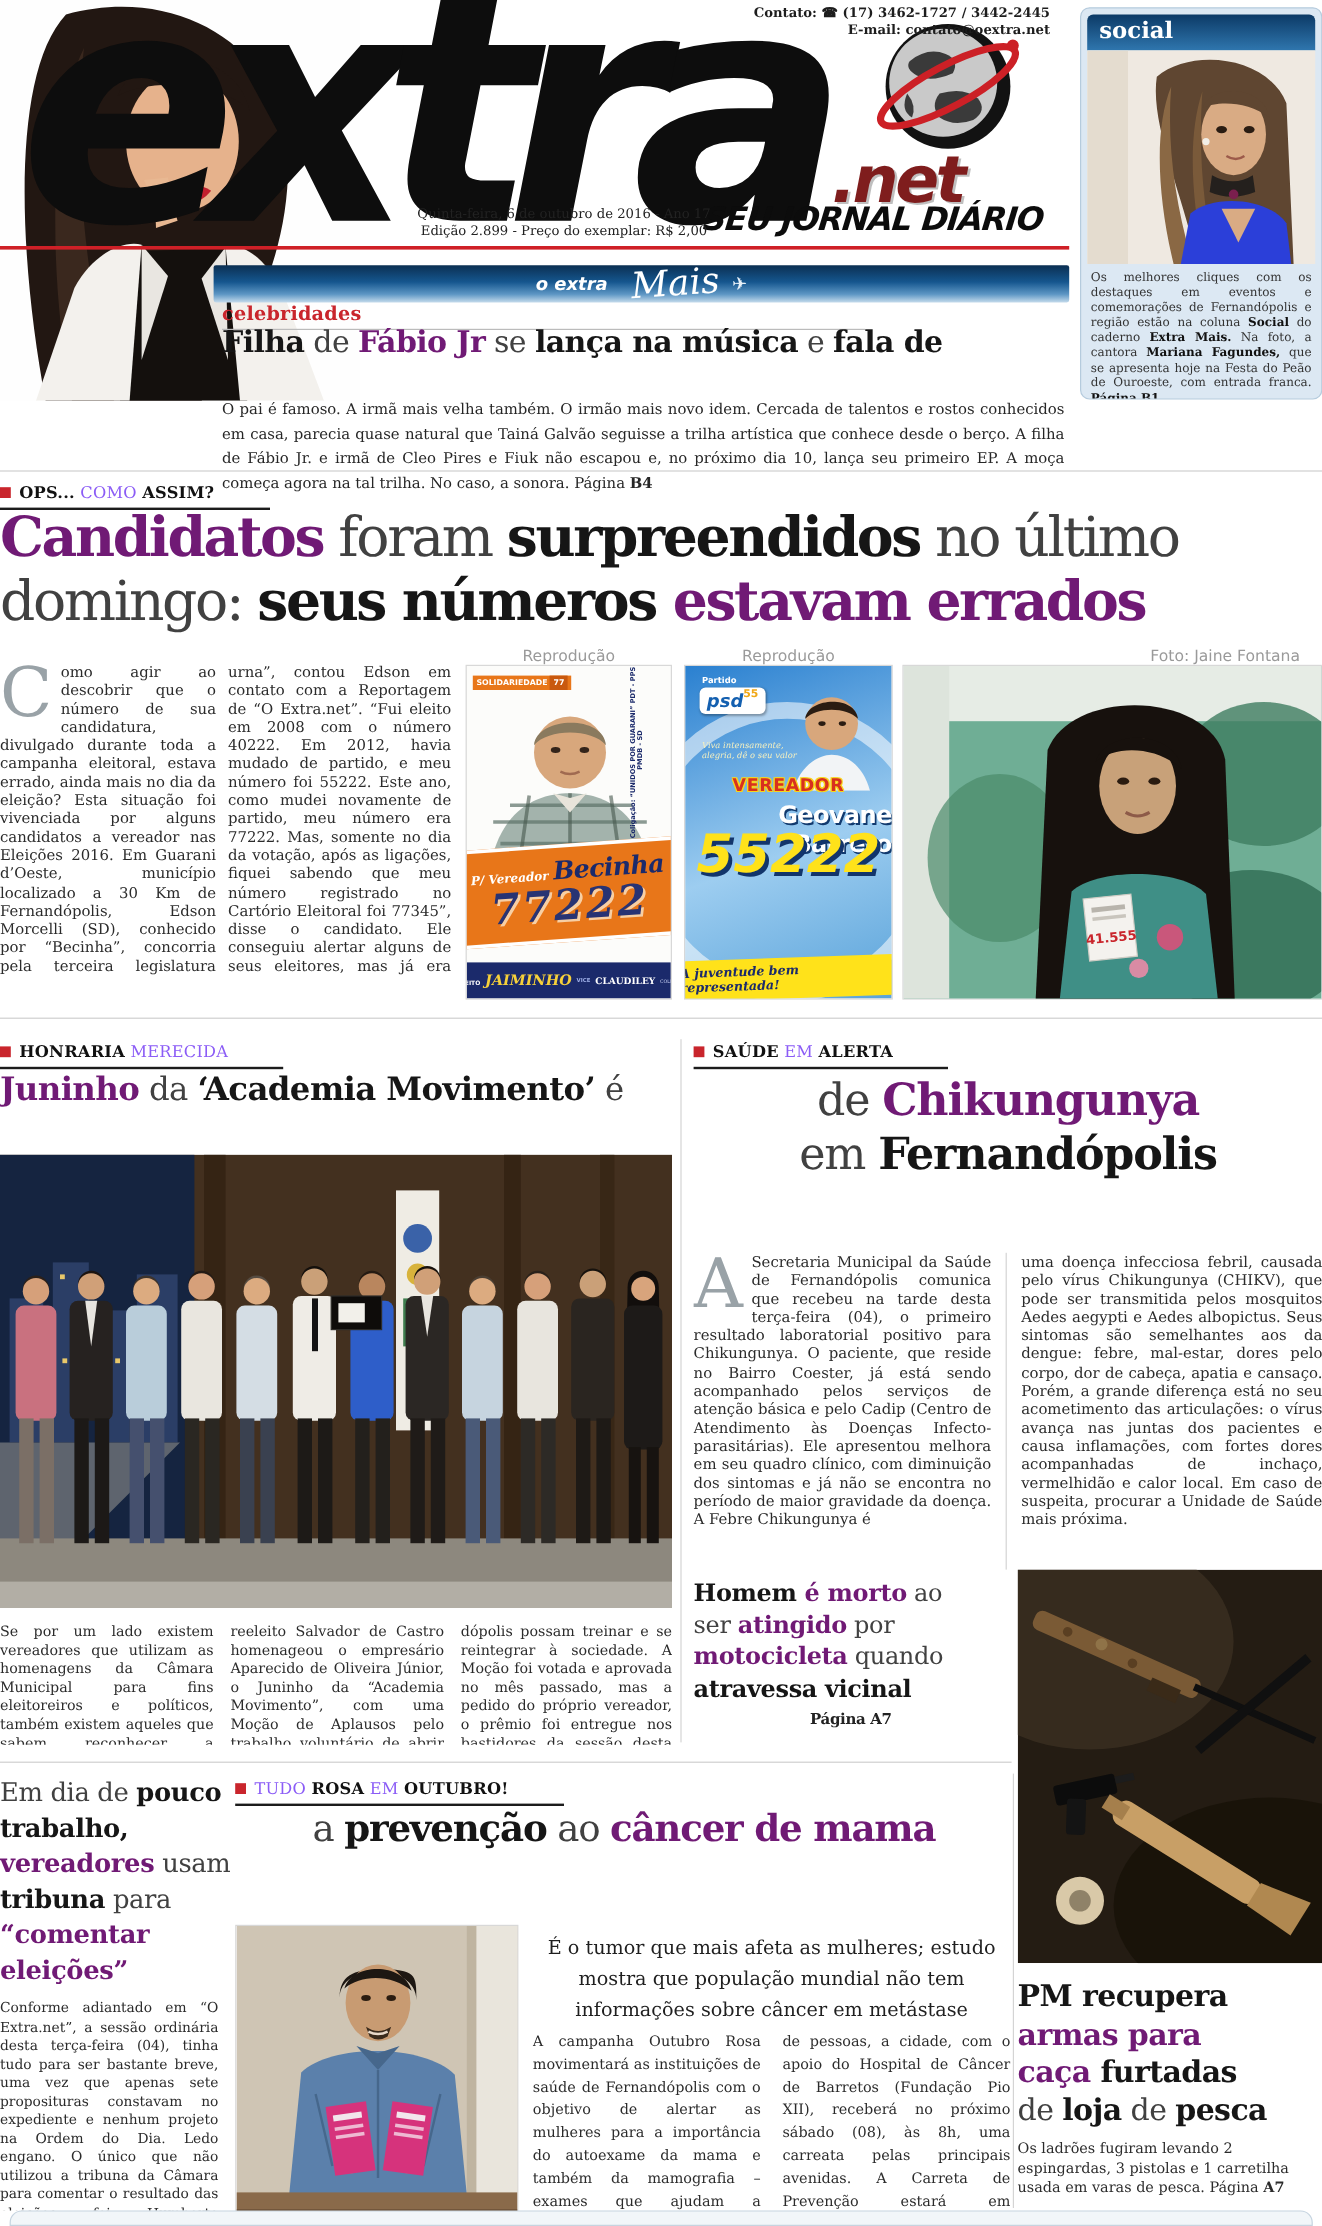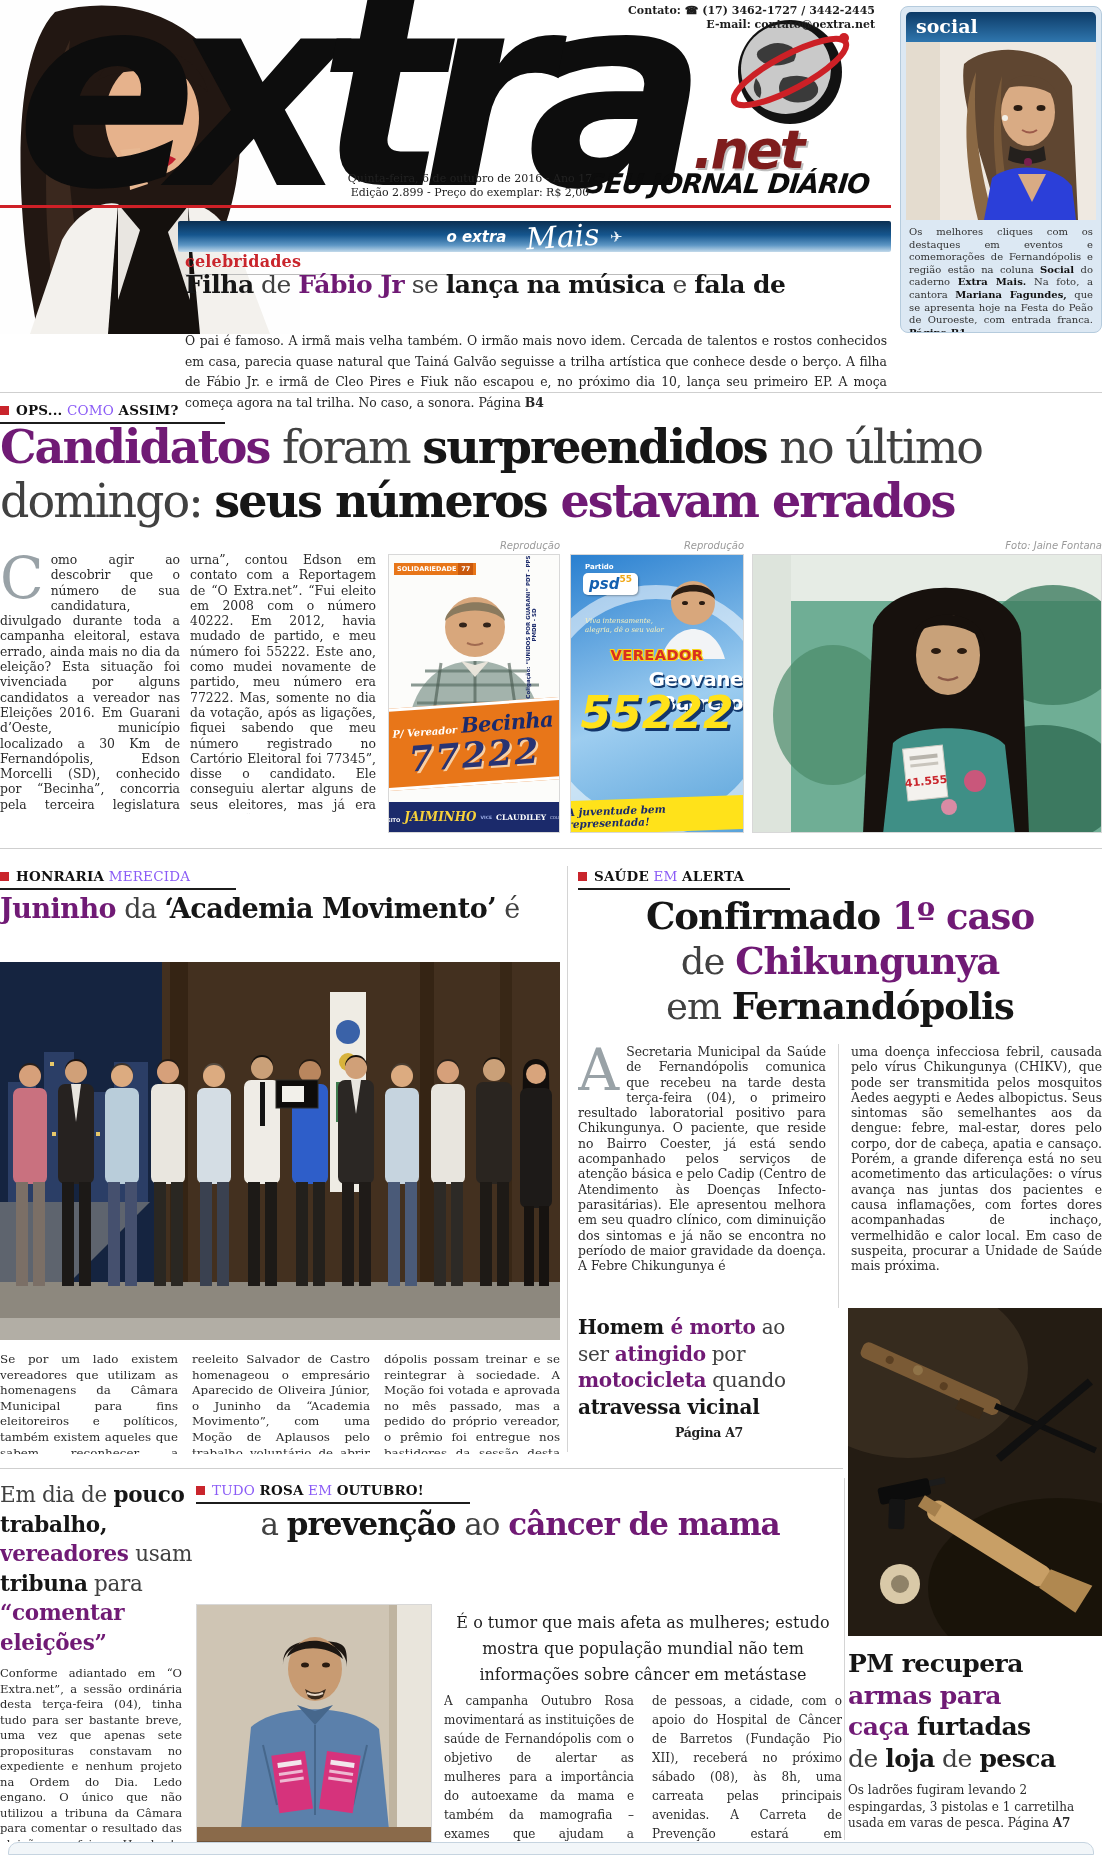--- a/index.html
+++ b/index.html
@@ -16,21 +16,21 @@
 
   
   .kicker{font-size:13.5px;letter-spacing:.2px;border-bottom:2px solid #1c1c1c;display:inline-block;padding:0 46px 4px 0;white-space:nowrap}
   .ksq{display:inline-block;width:9px;height:9px;background:#c9252c;margin-right:7px}
   .kb{font-weight:700;color:#111}
   .kn{font-weight:400;color:#8b5cf6}
   .kicker.red-label{color:#c9252c;font-weight:700;font-size:16px;border-bottom:1px solid #bbb;padding:0 420px 3px 0}
 
   .body-text{font-size:12.4px;line-height:15.3px;text-align:justify;color:#2b2b2b}
   .dropcap{float:left;font-size:57px;line-height:46px;padding:3px 7px 0 0;color:#99a2a7;font-weight:400}
-  .credit{font-family:"DejaVu Sans",sans-serif;font-style:italic;font-size:10px;color:#9a9a9a;text-align:right}
+  .credit{font-family:"DejaVu Sans",sans-serif;font-size:13px;color:#9a9a9a;text-align:center}
   .vrule{position:absolute;width:1px;background:#d4d4d4}
   .hrule{position:absolute;height:1px;background:#cfcfcf}
   .pgref{font-weight:700}
 
   
   #logo{position:absolute;left:16px;top:-64px;font-family:"DejaVu Sans",sans-serif;font-weight:bold;font-style:italic;font-size:268px;letter-spacing:-26px;color:#0d0d0d;z-index:3}
   #logo-net{position:absolute;left:693px;top:118px;font-family:"DejaVu Sans",sans-serif;font-weight:bold;font-style:italic;font-size:54px;color:#7f1d1d;z-index:4;text-shadow:2px 2px 0 rgba(0,0,0,.25);letter-spacing:-3px}
   #tagline{position:absolute;left:586px;top:168px;font-family:"DejaVu Sans",sans-serif;font-weight:bold;font-style:italic;font-size:27px;color:#0c0c0c;z-index:4;transform:skewX(-6deg);letter-spacing:-1px}
   #contact{position:absolute;right:227px;top:4px;text-align:right;font-size:11px;font-weight:700;color:#1d1d1d;line-height:14px;z-index:5}
   #dateblock{position:absolute;left:330px;top:172px;width:280px;text-align:center;font-size:11px;line-height:14px;color:#222;z-index:4}
@@ -451,21 +451,20 @@
   <span>reeleito Salvador de Castro homenageou o empresário Aparecido de Oliveira Júnior, o Juninho da “Academia Movimento”, com uma Moção de Aplausos pelo trabalho voluntário de abrir as portas de seu estabelecimento para que jovens da Unidade de Semiliberdade de Fernan-</span>
 </div>
 <div class="newscol body-text" style="left:384px;top:1352px;width:176px;height:102px;font-size:11.9px;line-height:15.6px">
   <span>dópolis possam treinar e se reintegrar à sociedade. A Moção foi votada e aprovada no mês passado, mas a pedido do próprio vereador, o prêmio foi entregue nos bastidores da sessão desta terça-feira (04), primeira reunião parlamentar após o pleito. Página </span>
 </div>
 
 <div class="abs" style="left:578px;top:866px">
   <span class="kicker"><span class="ksq"></span><span class="kb">SAÚDE</span><span class="kn"> EM </span><span class="kb">ALERTA</span></span>
 </div>
 <div id="saude-h">
-  <div><span class="hb">Confirmado </span><span class="hr">1º caso</span></div>
   <div><span class="hl">de </span><span class="hr">Chikungunya</span></div>
   <div><span class="hl">em </span><span class="hb">Fernandópolis</span></div>
 </div>
 <div class="newscol body-text" style="left:578px;top:1044px;width:248px;height:264px">
   <span class="dropcap">A</span><span>Secretaria Municipal da Saúde de Fernandópolis comunica que recebeu na tarde desta terça-feira (04), o primeiro resultado laboratorial positivo para Chikungunya. O paciente, que reside no Bairro Coester, já está sendo acompanhado pelos serviços de atenção básica e pelo Cadip (Centro de Atendimento às Doenças Infecto-parasitárias). Ele apresentou melhora em seu quadro clínico, com diminuição dos sintomas e já não se encontra no período de maior gravidade da doença. A Febre Chikungunya é</span>
 </div>
 <div class="newscol body-text" style="left:838px;top:1044px;width:264px;height:264px;border-left:1px solid #d4d4d4;padding-left:12px">
   <span>uma doença infecciosa febril, causada pelo vírus Chikungunya (CHIKV), que pode ser transmitida pelos mosquitos Aedes aegypti e Aedes albopictus. Seus sintomas são semelhantes aos da dengue: febre, mal-estar, dores pelo corpo, dor de cabeça, apatia e cansaço. Porém, a grande diferença está no seu acometimento das articulações: o vírus avança nas juntas dos pacientes e causa inflamações, com fortes dores acompanhadas de inchaço, vermelhidão e calor local. Em caso de suspeita, procurar a Unidade de Saúde mais próxima.</span>
 </div>
 

